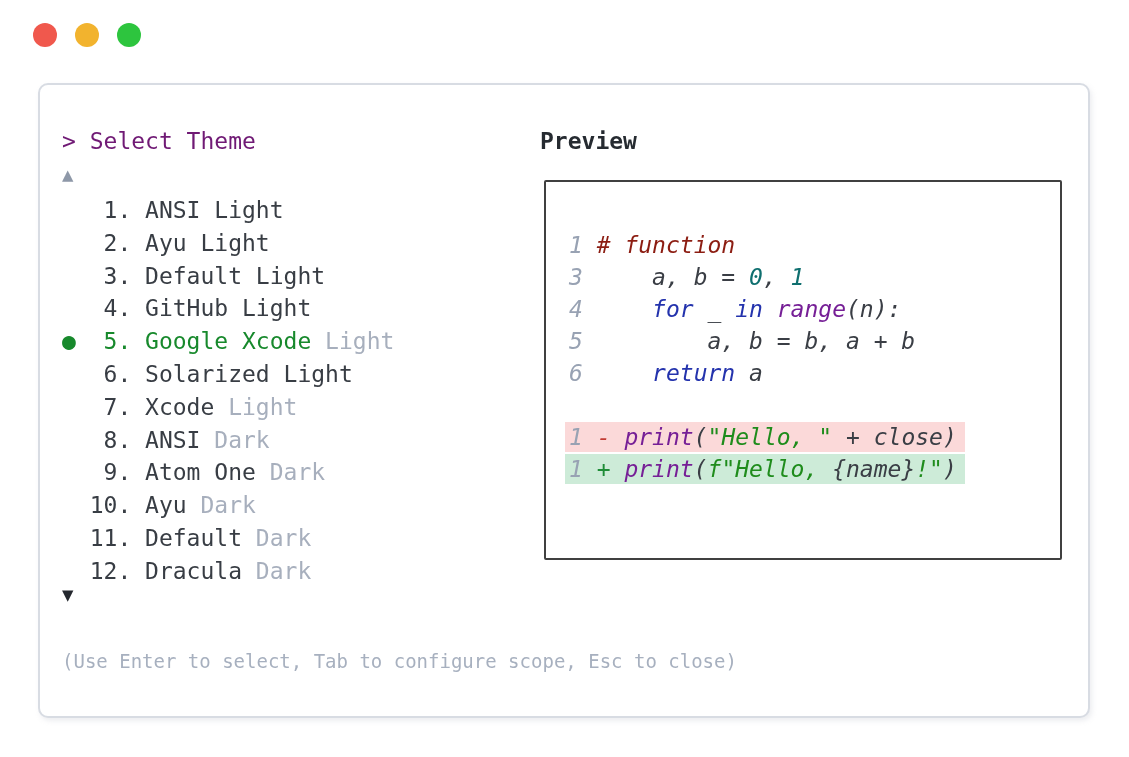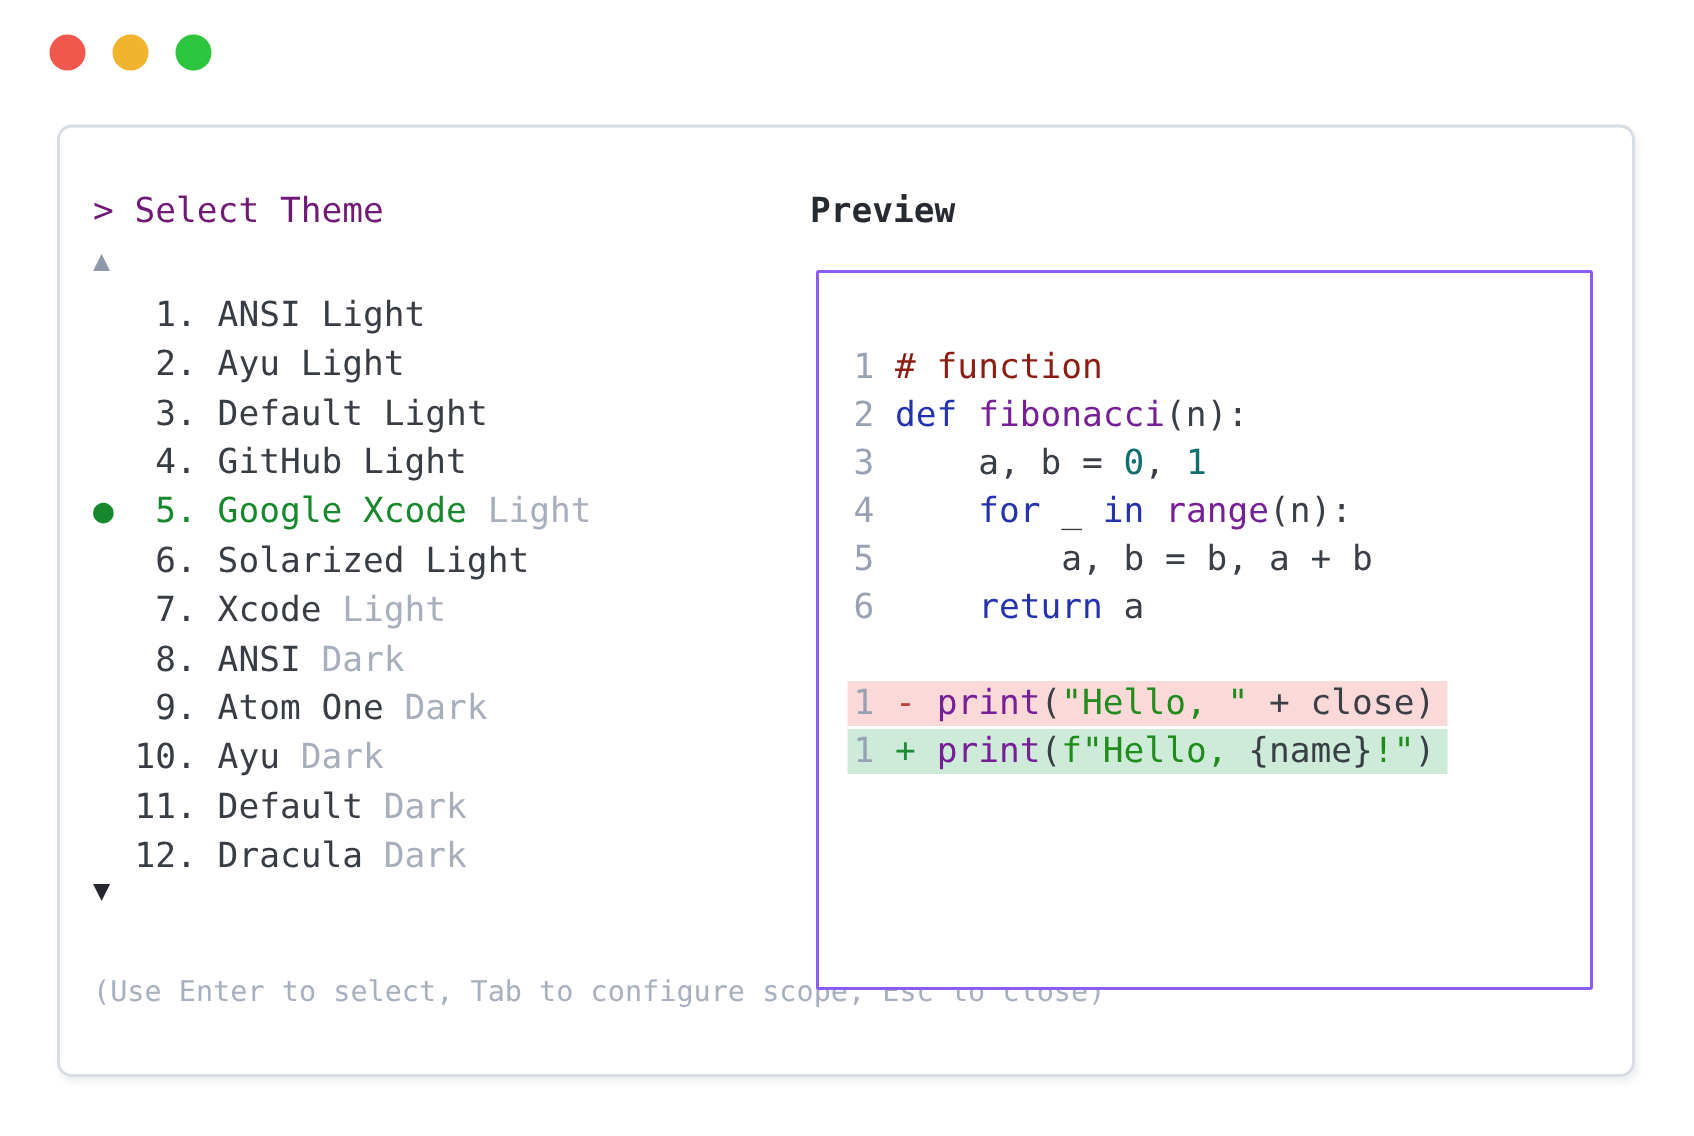--- a/index.html
+++ b/index.html
@@ -24,22 +24,22 @@
 
   .theme-list { position:absolute; left:22px; top:109px; font-size:23px; line-height:32.8px; }
   .row { white-space:pre; color:#383d44; cursor:default; }
   .row .bullet { display:inline-block; width:2ch; color:#17892c; }
   .row .num    { display:inline-block; width:2ch; text-align:right; }
   .row .sel    { color:#17892c; }
   .row .dim    { color:#a7afbd; }
 
   .help { position:absolute; left:22px; top:560px; font-size:19px; line-height:32px; color:#a7b0bf; white-space:pre; }
 
-  .preview-box { position:absolute; left:504px; top:95px; width:518px; height:480px;
-    background:#ffffff; border:2px solid #8b5cf6; border-radius:2px; }
+  .preview-box { position:absolute; left:504px; top:95px; width:518px; height:380px;
+    background:#ffffff; border:2px solid #404040; border-radius:2px;font-style:italic; }
   .code-block { position:absolute; left:23px; top:47px; font-size:23px; }
   .cline { line-height:32px; white-space:pre; }
   .lineno { color:#98a2b3; }
   .sg-def     { color:#3a3e45; }
   .sg-comment { color:#8c1d12; }
   .sg-kw      { color:#2433ad; }
   .sg-fn      { color:#761f96; }
   .sg-num     { color:#0f6f6f; }
   .sg-str     { color:#1f8c1c; }
   .sg-delsign { color:#c23b33; }
@@ -78,21 +78,20 @@
       <div class="row"><span class="bullet"></span><span class="num">12</span><span>. </span><span>Dracula</span><span class="dim"> Dark</span></div>
     </div>
 
   <div class="scroll-down">▼</div>
 
   <div class="help">(Use Enter to select, Tab to configure scope, Esc to close)</div>
 
   <div class="preview-box">
     <div class="code-block">
         <div class="cline"><span class="lineno">1 </span><span class="sg-comment"># function</span></div>
-        <div class="cline"><span class="lineno">2 </span><span class="sg-kw">def</span><span class="sg-def"> </span><span class="sg-fn">fibonacci</span><span class="sg-def">(n):</span></div>
         <div class="cline"><span class="lineno">3 </span><span class="sg-def">    a, b = </span><span class="sg-num">0</span><span class="sg-def">, </span><span class="sg-num">1</span></div>
         <div class="cline"><span class="lineno">4 </span><span class="sg-def">    </span><span class="sg-kw">for</span><span class="sg-def"> _ </span><span class="sg-kw">in</span><span class="sg-def"> </span><span class="sg-fn">range</span><span class="sg-def">(n):</span></div>
         <div class="cline"><span class="lineno">5 </span><span class="sg-def">        a, b = b, a + b</span></div>
         <div class="cline"><span class="lineno">6 </span><span class="sg-def">    </span><span class="sg-kw">return</span><span class="sg-def"> a</span></div>
         <div class="cline"> </div>
         <div class="cline"><span class="diffbg del"><span class="lineno">1 </span><span class="sg-delsign">-</span><span class="sg-def"> </span><span class="sg-fn">print</span><span class="sg-def">(</span><span class="sg-str">"Hello, "</span><span class="sg-def"> + close)</span></span></div>
         <div class="cline"><span class="diffbg add"><span class="lineno">1 </span><span class="sg-addsign">+</span><span class="sg-def"> </span><span class="sg-fn">print</span><span class="sg-def">(</span><span class="sg-str">f"Hello, </span><span class="sg-def">{name}</span><span class="sg-str">!"</span><span class="sg-def">)</span></span></div>
       </div>
   </div>
 </div>

